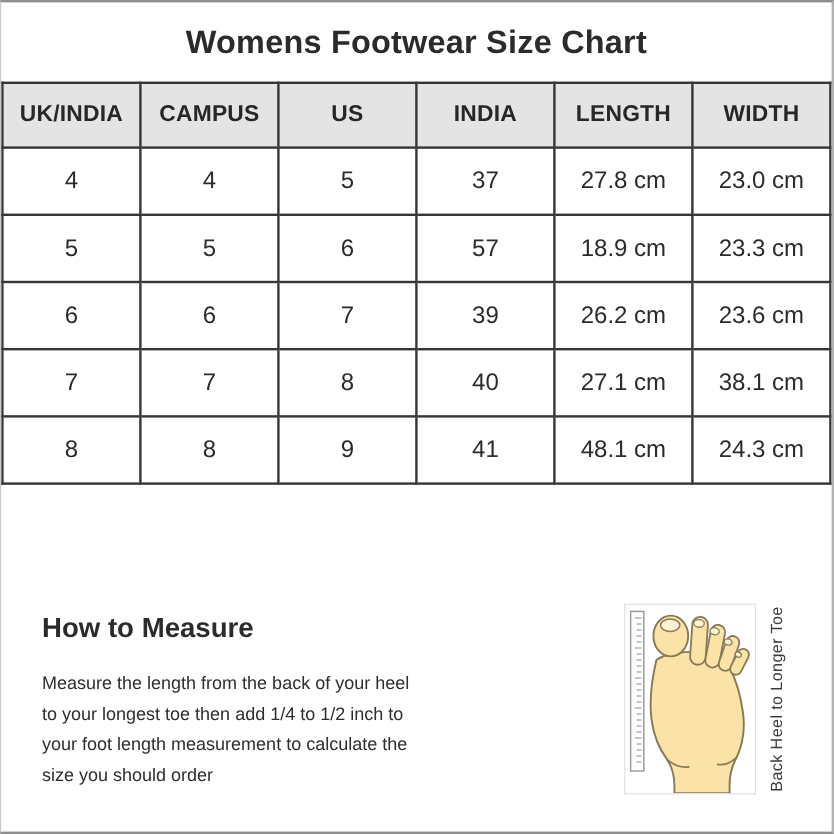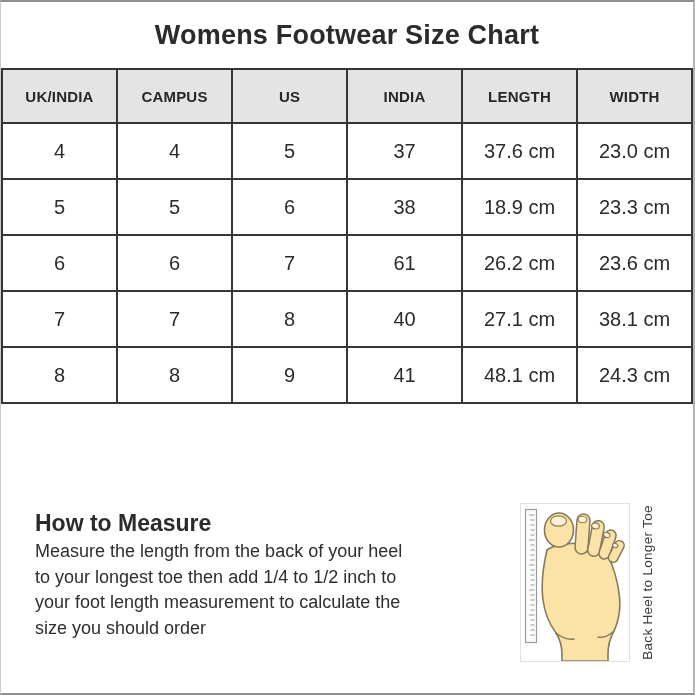--- a/index.html
+++ b/index.html
@@ -34,21 +34,21 @@
     position: absolute;
     top: 66px;
     left: 0;
     width: 692px;
     border-collapse: collapse;
     table-layout: fixed;
   }
   table.size-table th {
     height: 50px;
     background: #e4e4e4;
-    font-size: 15px;
+    font-size: 19px;
     font-weight: bold;
     letter-spacing: 0.2px;
     text-align: center;
     border: 2px solid #363636;
     color: #272727;
   }
   table.size-table td {
     height: 52px;
     font-size: 20px;
     text-align: center;
@@ -59,24 +59,24 @@
   .measure-section {
     position: absolute;
     left: 34px;
     top: 508px;
     width: 475px;
   }
   .measure-heading {
     font-size: 23px;
     font-weight: bold;
     color: #2b2b2b;
-    margin-bottom: 2px;
+    margin-bottom: 20px;
   }
   .measure-body {
-    font-size: 18px;
+    font-size: 15px;
     line-height: 25.5px;
     color: #2e2e2e;
     white-space: pre-line;
   }
   .diagram-box {
     position: absolute;
     left: 519px;
     top: 501px;
     width: 110px;
     height: 159px;
@@ -117,36 +117,36 @@
           <th>LENGTH</th>
           <th>WIDTH</th>
         </tr>
     </thead>
     <tbody>
         <tr>
           <td>4</td>
           <td>4</td>
           <td>5</td>
           <td>37</td>
-          <td>37.6 cm</td>
+          <td>27.8 cm</td>
           <td>23.0 cm</td>
         </tr>
         <tr>
           <td>5</td>
           <td>5</td>
           <td>6</td>
-          <td>38</td>
+          <td>57</td>
           <td>18.9 cm</td>
           <td>23.3 cm</td>
         </tr>
         <tr>
           <td>6</td>
           <td>6</td>
           <td>7</td>
-          <td>61</td>
+          <td>39</td>
           <td>26.2 cm</td>
           <td>23.6 cm</td>
         </tr>
         <tr>
           <td>7</td>
           <td>7</td>
           <td>8</td>
           <td>40</td>
           <td>27.1 cm</td>
           <td>38.1 cm</td>

